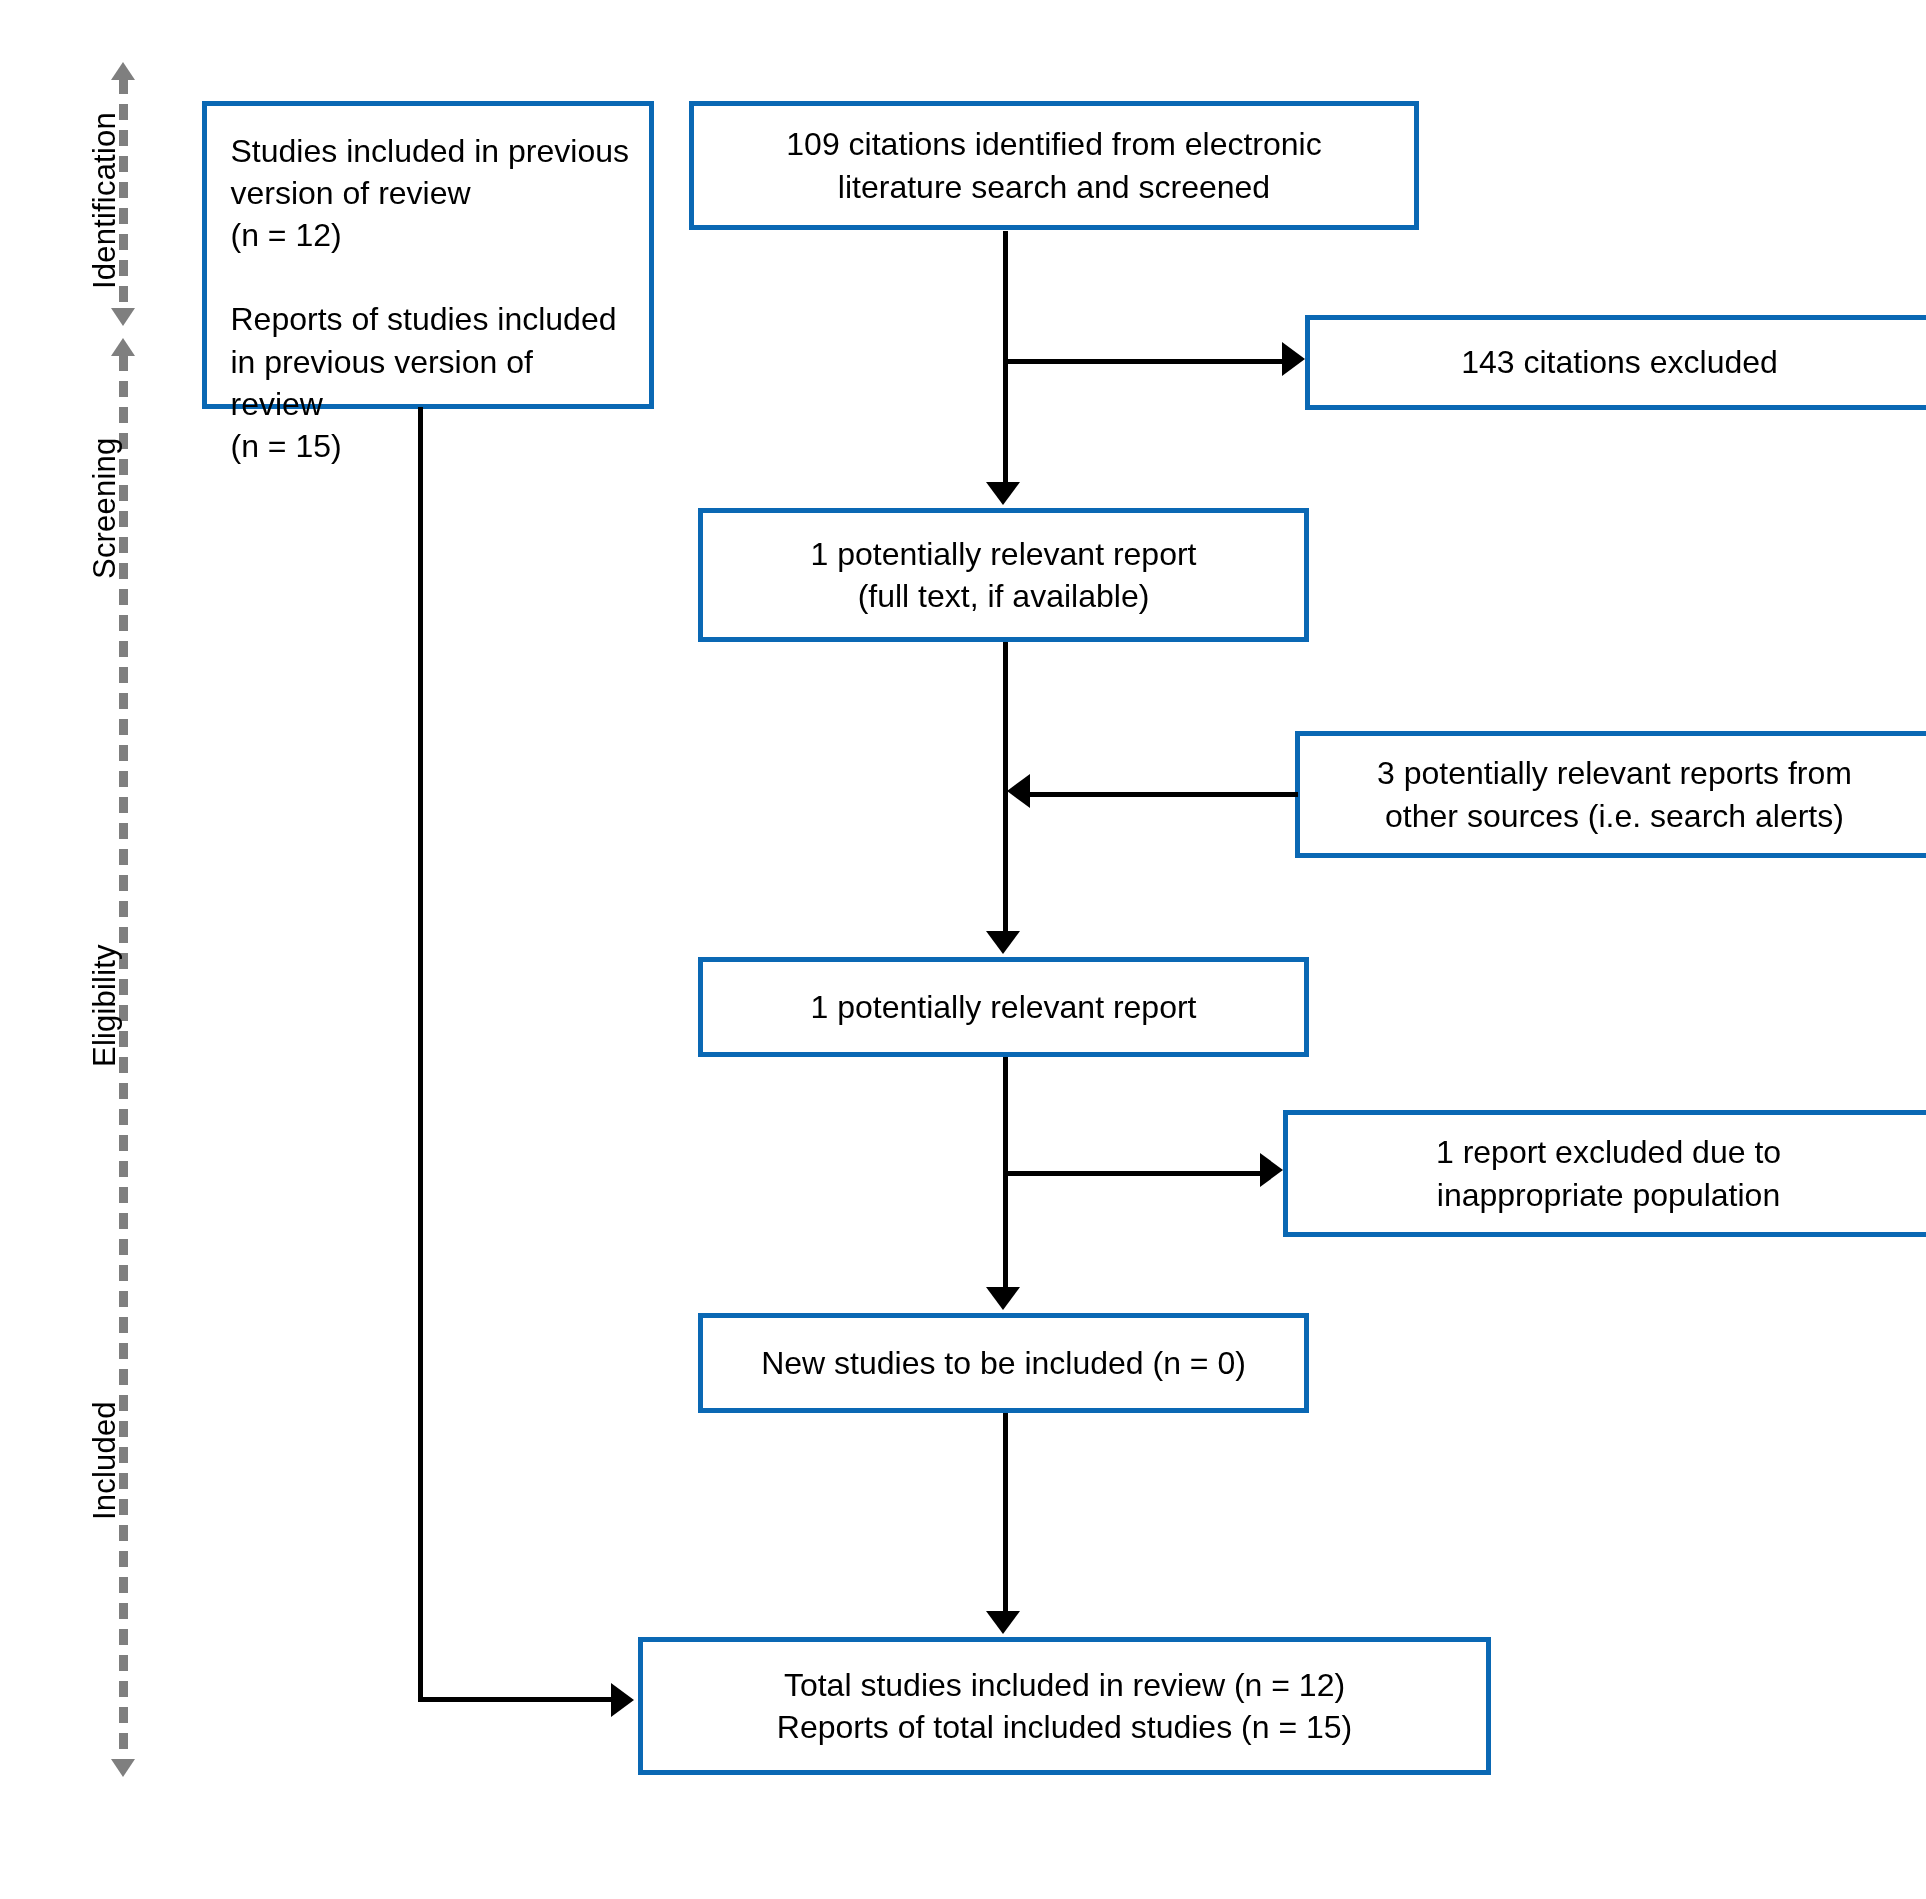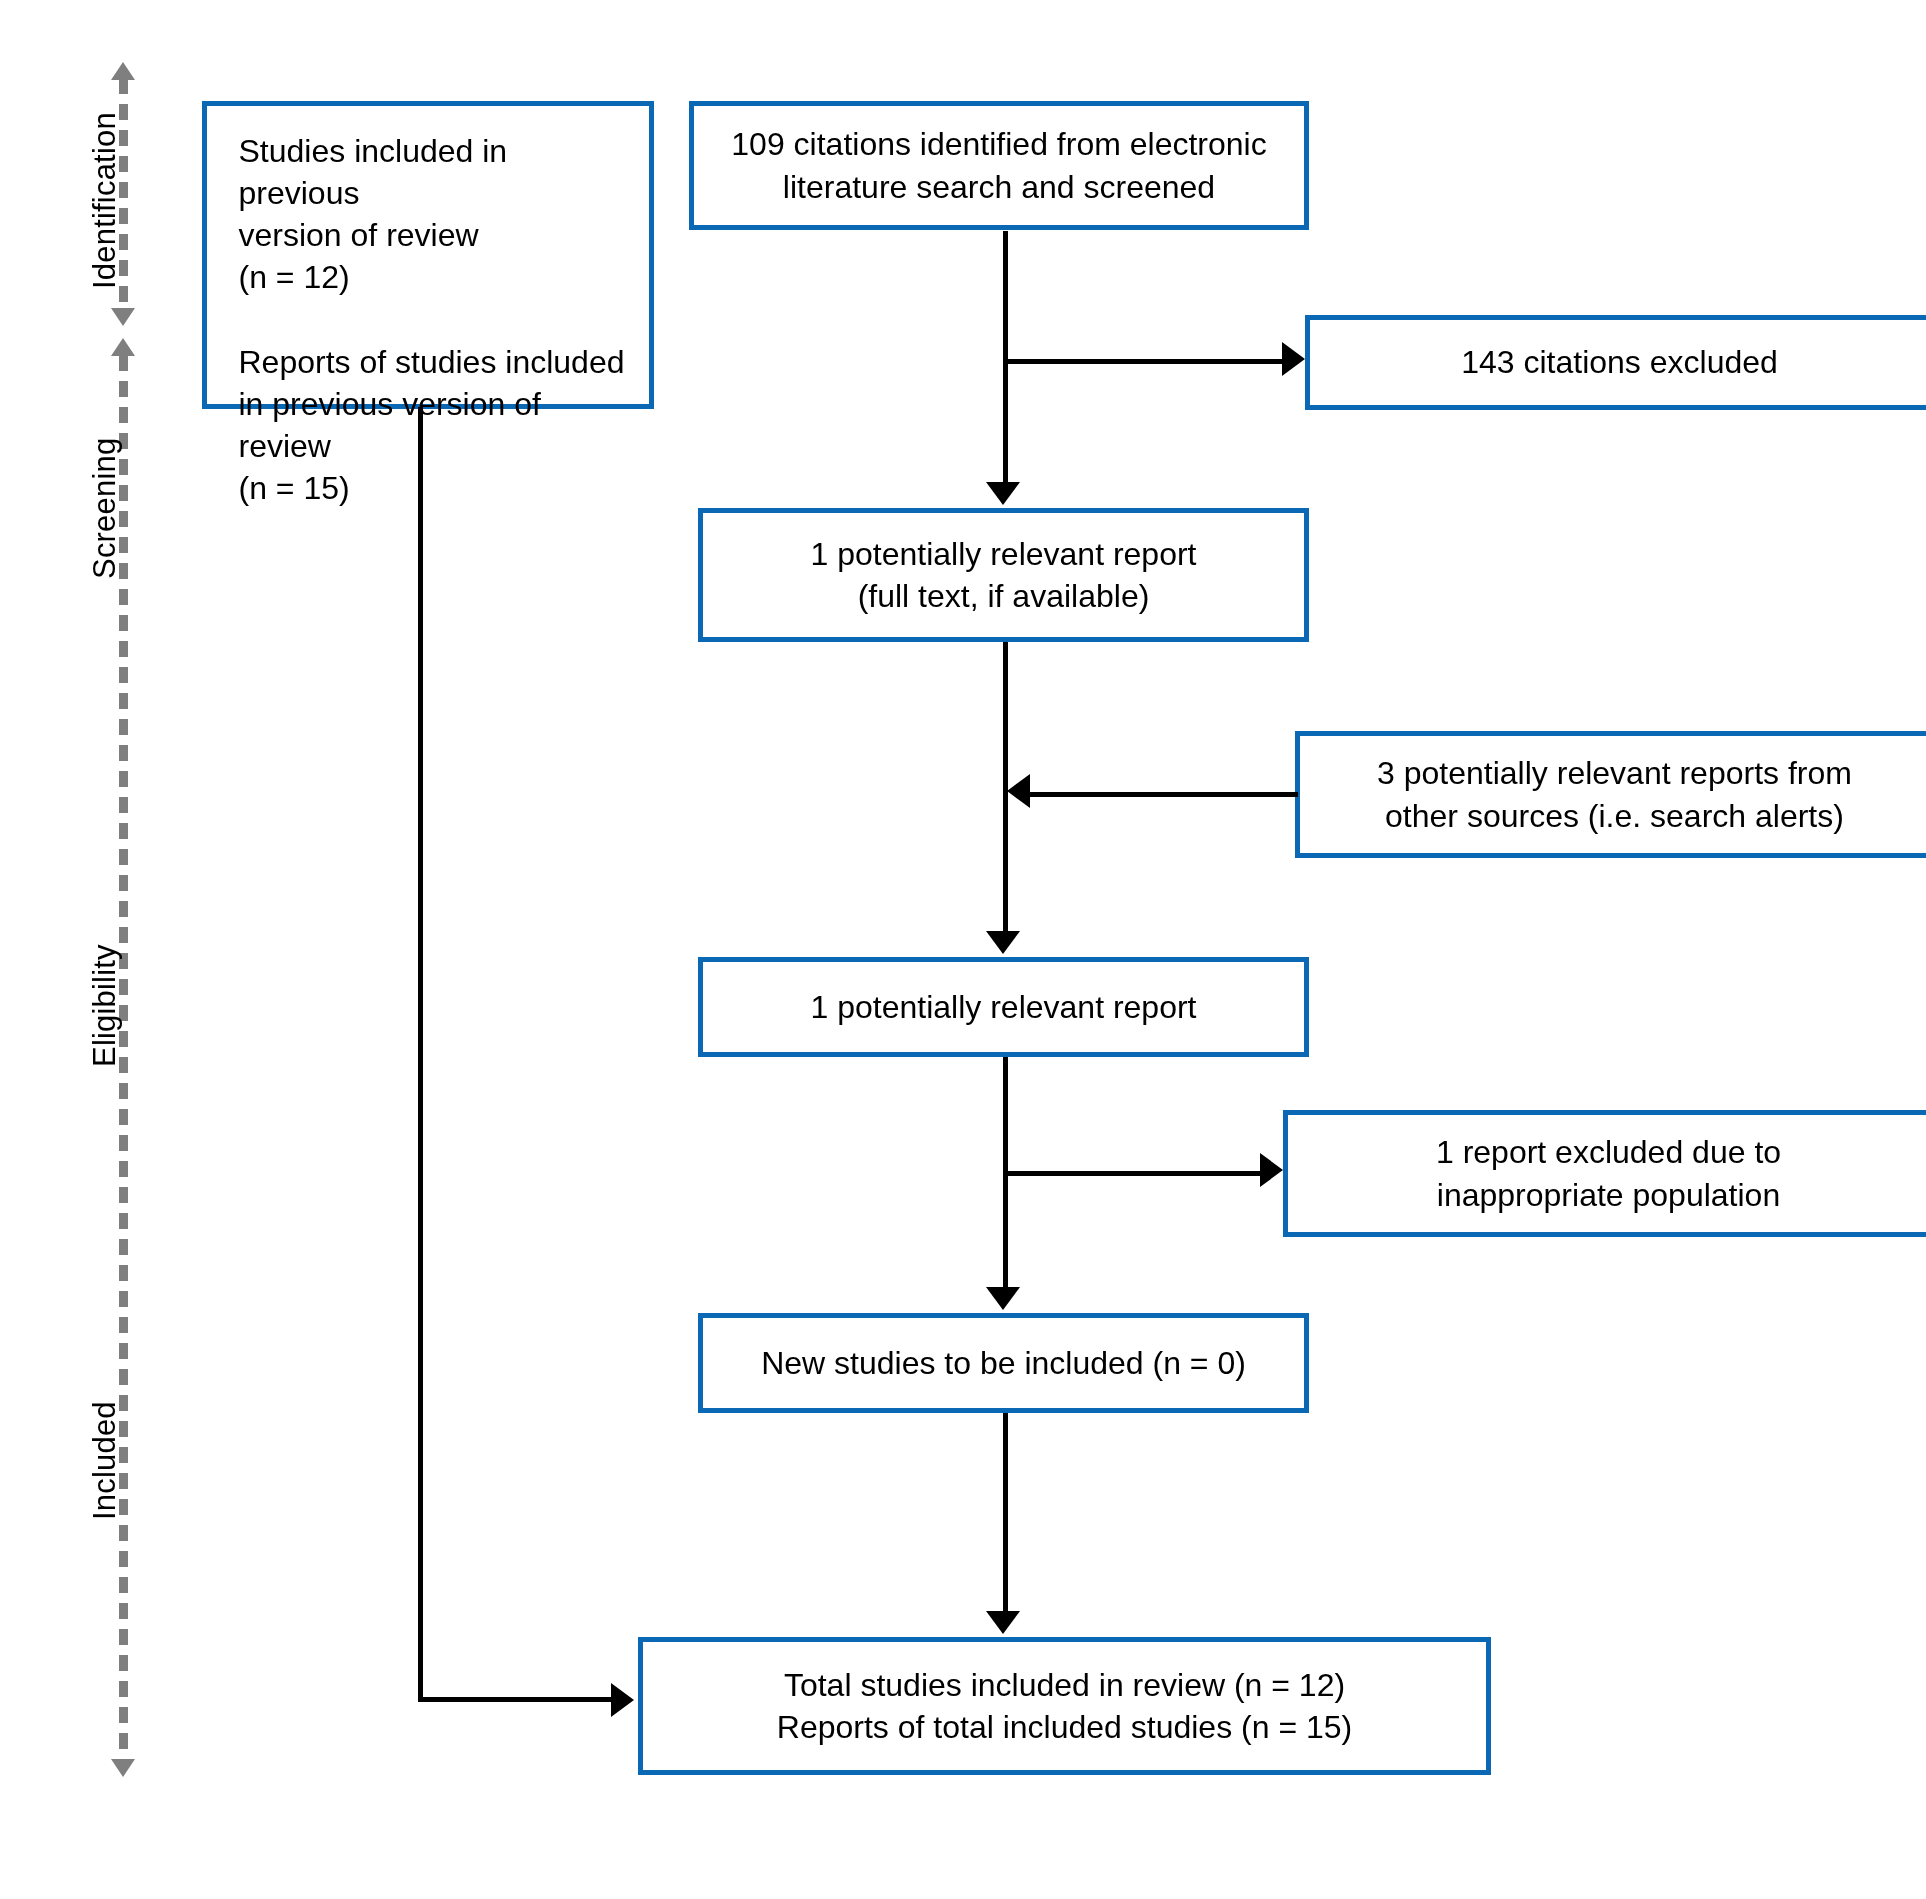--- a/index.html
+++ b/index.html
@@ -54,21 +54,20 @@
     white-space: pre-line;
     padding: 0 12.7px;
   }
   .box.left-align {
     align-items: flex-start;
     justify-content: flex-start;
   }
   .box.left-align .txt {
     text-align: left;
     padding: 23.5px 18px 0 23.5px;
-    margin-left: 8px;
   }
 
   
   .vline {
     position: absolute;
     width: 5.4px;
     background: #000000;
   }
   .hline {
     position: absolute;
@@ -146,21 +145,21 @@
   <div class="box left-align" style="left:202px; top:101px; width:452px; height:308px;">
     <span class="txt">Studies included in previous
 version of review
 (n = 12)
 
 Reports of studies included
 in previous version of review
 (n = 15)</span>
   </div>
 
-  <div class="box" style="left:689px; top:101px; width:620px; height:129px;">
+  <div class="box" style="left:689px; top:101px; width:730px; height:129px;">
     <span class="txt">109 citations identified from electronic
 literature search and screened</span>
   </div>
 
   <div class="box" style="left:1305px; top:315px; width:629px; height:95px;">
     <span class="txt">143 citations excluded</span>
   </div>
 
   <div class="box" style="left:698px; top:508px; width:611px; height:134px;">
     <span class="txt">1 potentially relevant report

